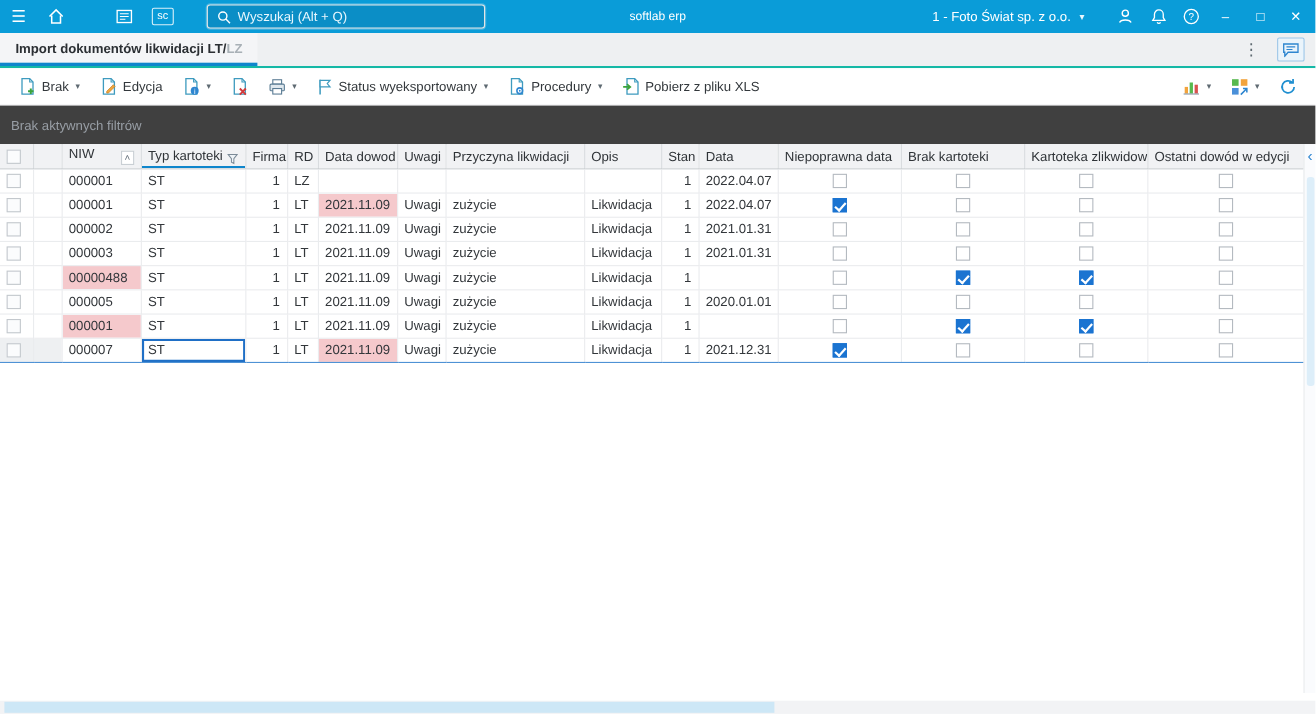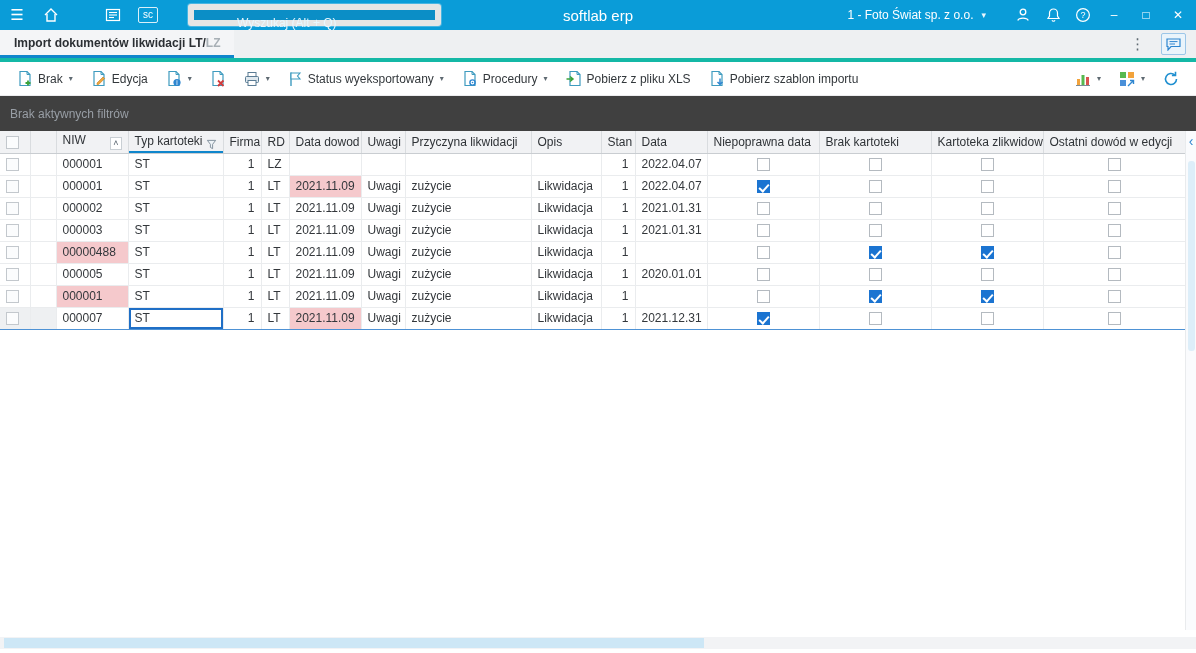--- a/index.html
+++ b/index.html
@@ -23,45 +23,44 @@
   .tb-icon.windows { margin-left:32px; }
   .sc-badge {
     display:inline-flex; align-items:center; justify-content:center;
     min-width:20px; height:16px; margin-left:10px; padding:0 3px;
     border:1px solid rgba(255,255,255,.85); border-radius:2px;
     font-size:10px; line-height:1; cursor:pointer;
   }
   .searchbox {
     display:flex; align-items:center; gap:6px;
     width:253px; height:22px; margin-left:30px; padding:0 8px;
-    background:#0b8ec6; border:6px solid #e5e5e5; border-radius:3px;
+    background:#0b8ec6; border:1px solid #e5e5e5; border-radius:3px;
     box-shadow:0 0 0 1px rgba(255,255,255,.25);
-    flex-direction:column;
   }
   .searchbox input {
     flex:1; background:transparent; border:none; outline:none;
     color:#fff; font-family:"Liberation Sans", sans-serif; font-size:12px;
   }
   .searchbox input::placeholder { color:#e8f7fe; opacity:1; }
   .tb-center {
     position:absolute; left:0; right:0; text-align:center;
-    font-size:15px; pointer-events:none;
+    font-size:11px; pointer-events:none;
   }
   .tb-right { margin-left:auto; display:flex; align-items:center; height:100%; }
   .company { display:flex; align-items:center; gap:8px; cursor:pointer; margin-right:22px; }
   .company .chev { font-size:9px; color:#eaf6fd; }
   .win-btn {
     width:32px; height:30px; display:inline-flex; align-items:center; justify-content:center;
     font-size:12px; cursor:pointer;
   }
   .win-btn.close { margin-right:2px; }
 
   
   .tabbar {
-    height:32px; background:#eef0f2; border-bottom:4px solid #14b8a6;
+    height:32px; background:#eef0f2; border-bottom:2px solid #14b8a6;
     display:flex; align-items:stretch;gap:36px;
   }
   .tab {
     display:flex; align-items:center; padding:0 14px;
     border-bottom:3px solid #0f86cc; font-weight:bold; color:#2b2f33;
     background:#f4f5f7; cursor:pointer;
   }
   .tab .tab-suffix { color:#a8b0b6; }
   .tab-right { margin-left:auto; display:flex; align-items:center; gap:12px; padding-right:10px; }
   .overflow { font-size:15px; color:#5f6a72; cursor:pointer; padding:0 4px; }
@@ -283,28 +282,20 @@
     <span>Procedury</span>
     <span class="chev">▾</span>
   </button>
   <button class="tbtn">
     <svg width="16" height="17" viewBox="0 0 16 17">
         <path d="M4 1.5h7l3 3v11H4Z" fill="#fff" stroke="#3e9bbf" stroke-width="1.2"></path>
         <path d="M11 1.5v3h3" fill="none" stroke="#3e9bbf" stroke-width="1"></path>
         <path d="M0.5 9h6M4 6.5L7 9l-3 2.5" fill="none" stroke="#3ba33b" stroke-width="1.5"></path>
       </svg>
     <span>Pobierz z pliku XLS</span>
-  </button>
-  <button class="tbtn">
-    <svg width="16" height="17" viewBox="0 0 16 17">
-        <path d="M3 1.5h7l3 3v11H3Z" fill="#fff" stroke="#3e9bbf" stroke-width="1.2"></path>
-        <path d="M10 1.5v3h3" fill="none" stroke="#3e9bbf" stroke-width="1"></path>
-        <path d="M11 8.5v6M8.5 12l2.5 2.5L13.5 12" fill="none" stroke="#2e86d0" stroke-width="1.5"></path>
-      </svg>
-    <span>Pobierz szablon importu</span>
   </button>
   <div class="tb-spacer"></div>
   <button class="tbtn">
     <svg width="16" height="16" viewBox="0 0 16 16">
         <rect x="2" y="8" width="3" height="6" fill="#f2a33c"></rect>
         <rect x="6.5" y="4" width="3" height="10" fill="#57b94f"></rect>
         <rect x="11" y="6" width="3" height="8" fill="#d9534f"></rect>
         <line x1="1" y1="14.5" x2="15" y2="14.5" stroke="#7a8a97" stroke-width="1"></line>
       </svg>
     <span class="chev">▾</span>

